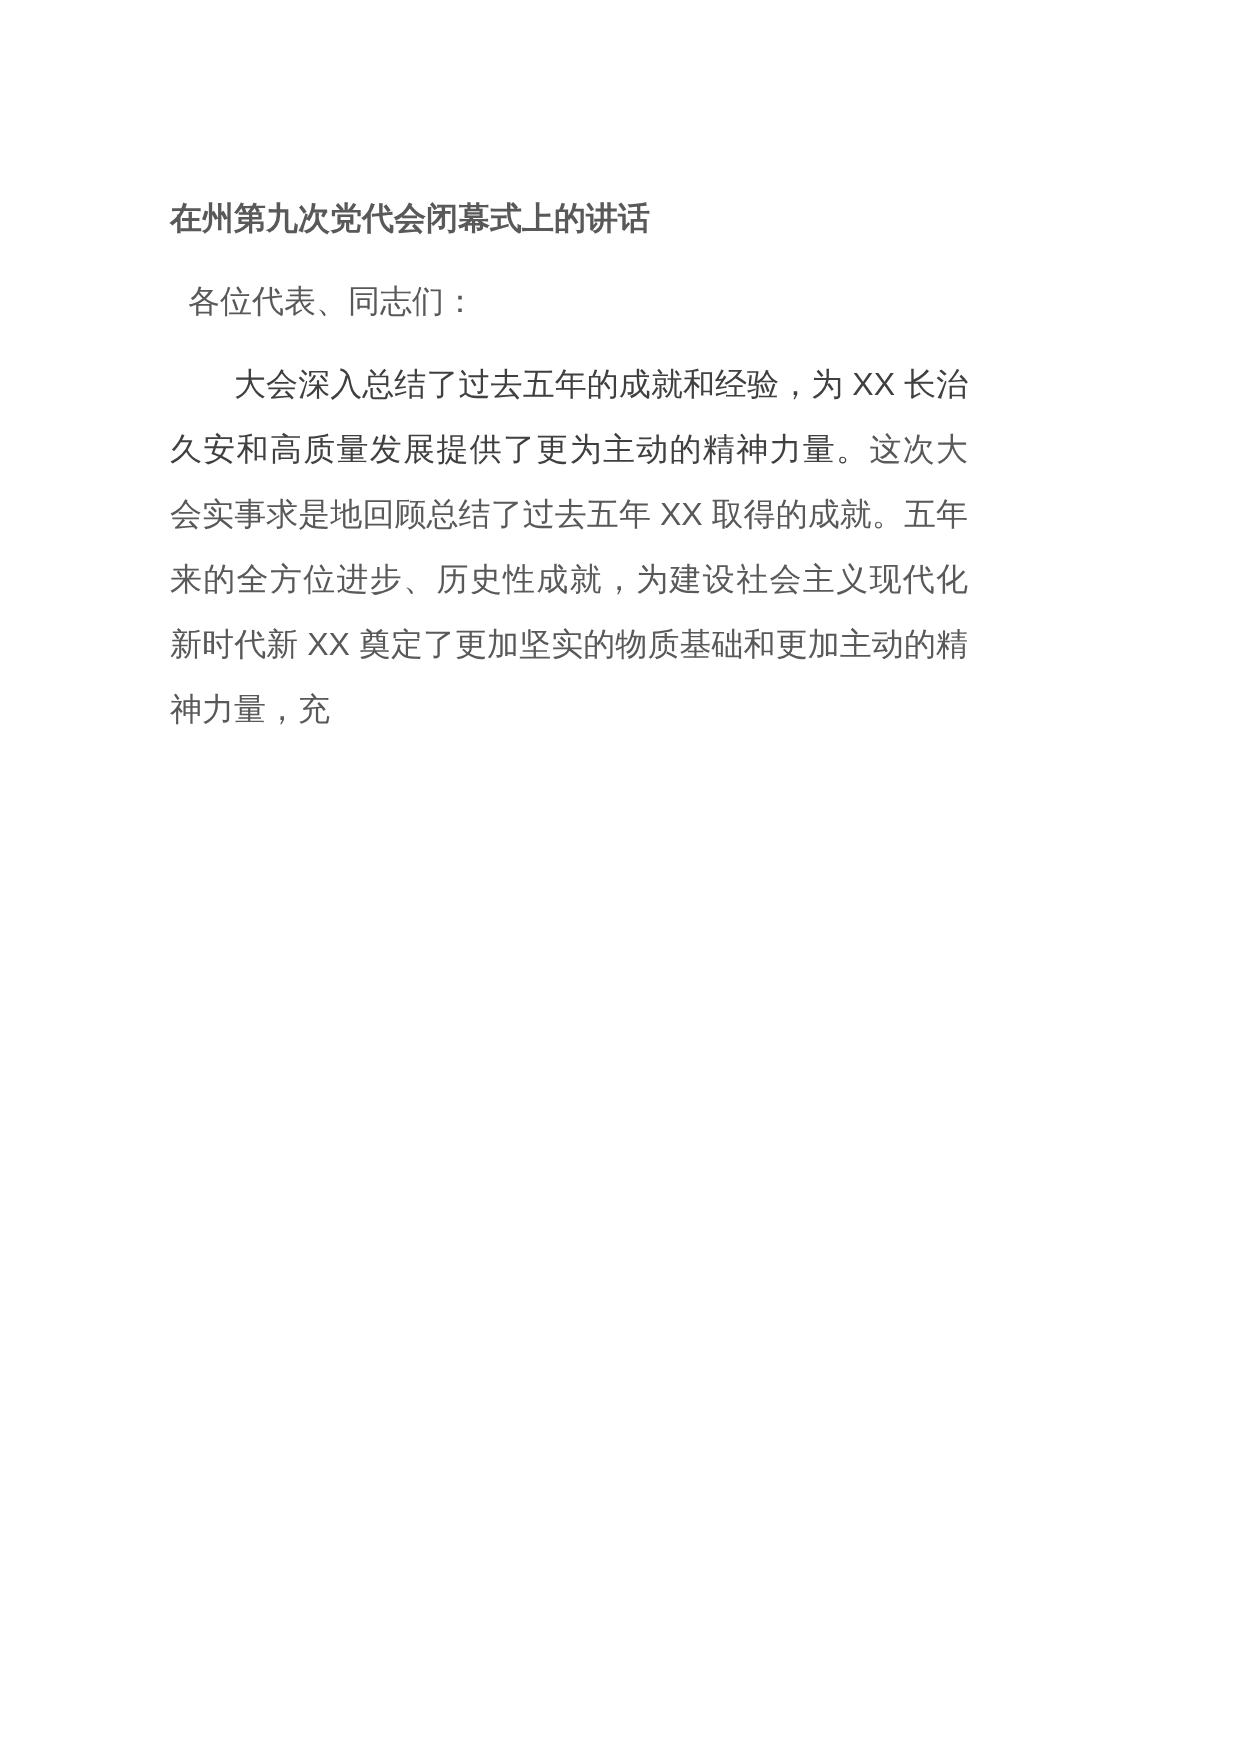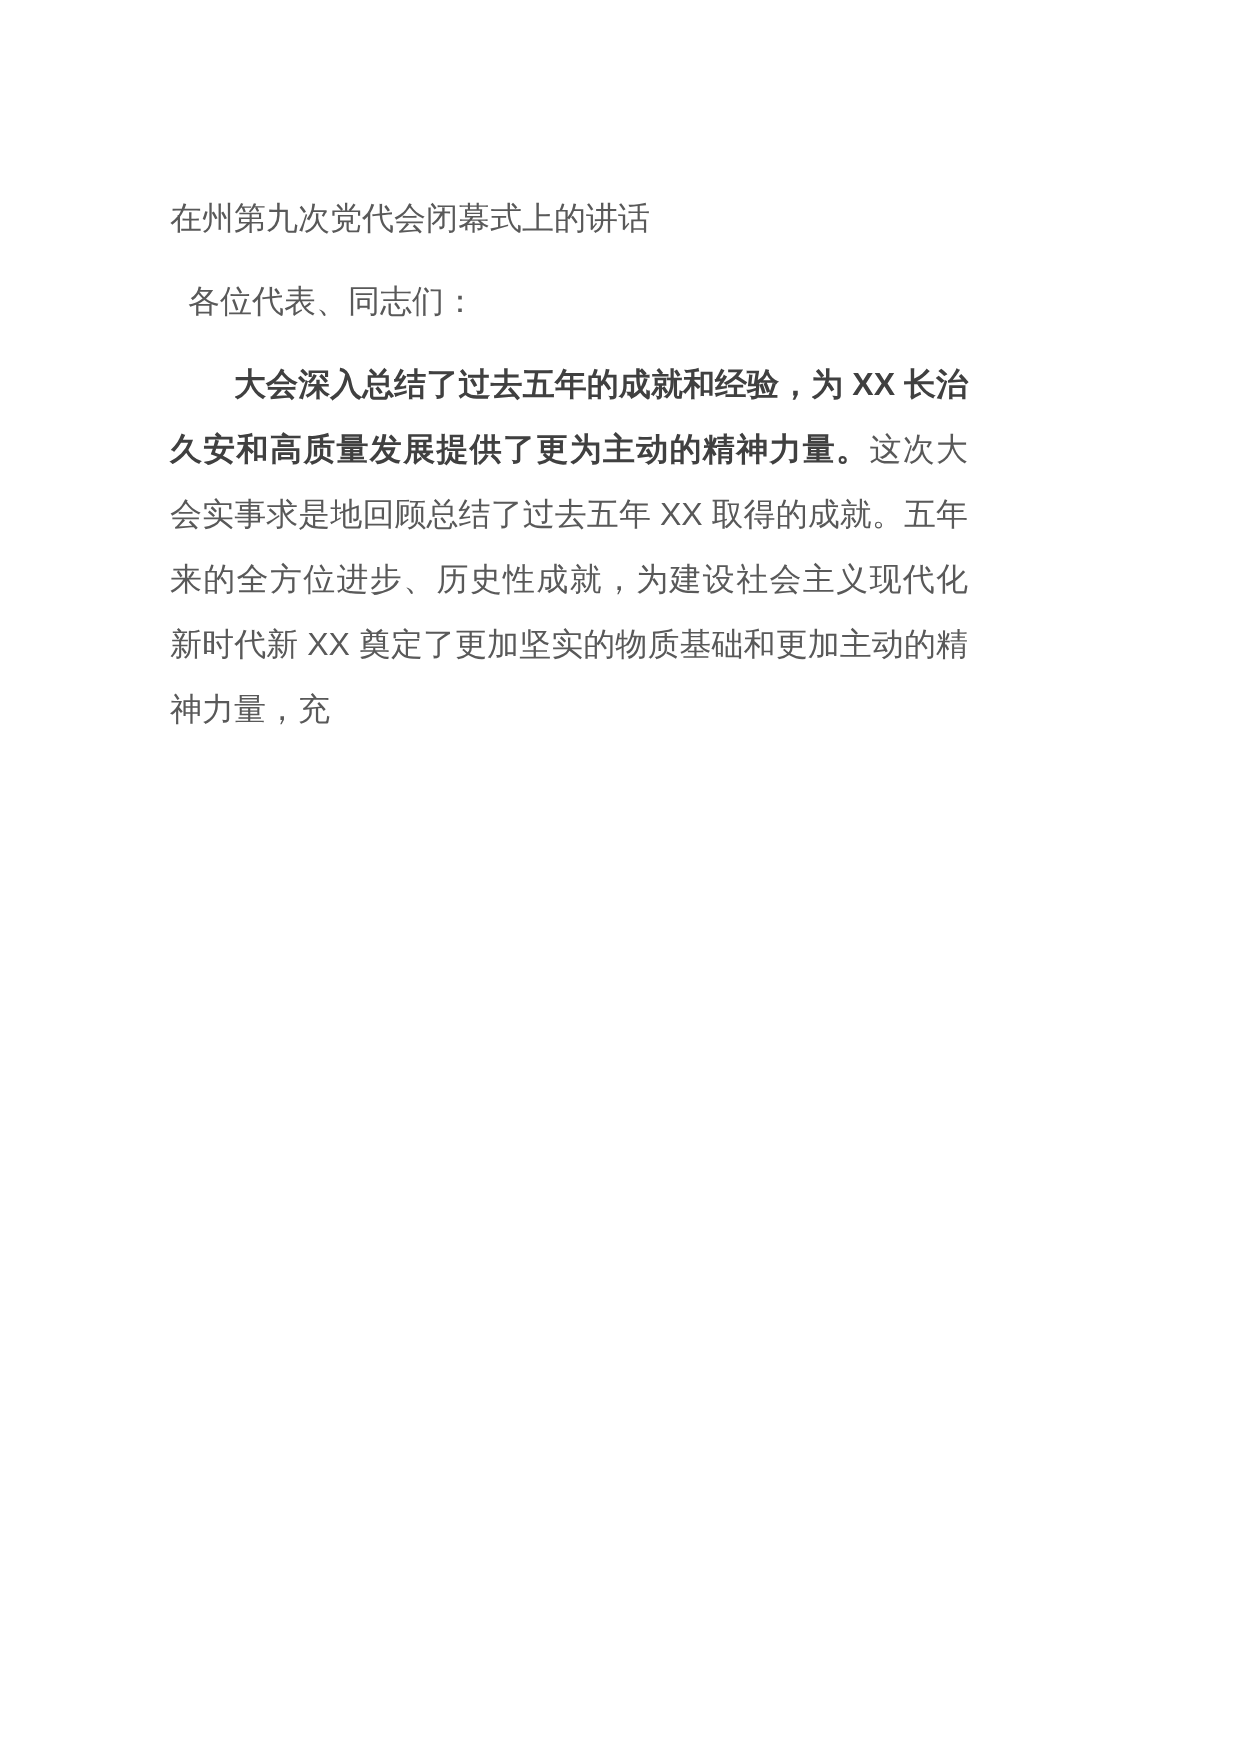--- a/index.html
+++ b/index.html
@@ -19,35 +19,35 @@
     background: #ffffff;
     padding: 186px 272px 0 170px;
     font-family: "Liberation Sans", sans-serif;
     font-size: 32px;
     line-height: 65px;
     color: #595959;
   }
   .doc-title {
     margin: 0 0 16px 0;
     font-size: 32px;
-    font-weight: normal;
+    font-weight: bold;
     text-align: left;
   }
   .salutation {
     margin: 18px;
     text-align: left;
   }
   .para {
     margin: 0;
     text-indent: 2em;
     text-align: justify;
     text-justify: inter-ideograph;
   }
   .bold-lead {
-    font-weight: bold;
+    font-weight: normal;
     color: #404040;
   }
 </style>
 </head>
 <body>
 
 <div class="page">
   <p class="doc-title">在州第九次党代会闭幕式上的讲话</p>
   <p class="salutation">各位代表、同志们：</p>
   <div id="document-body">

